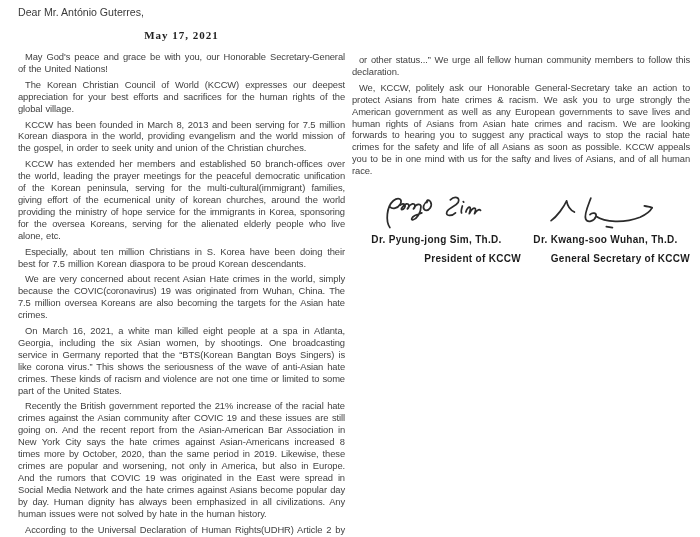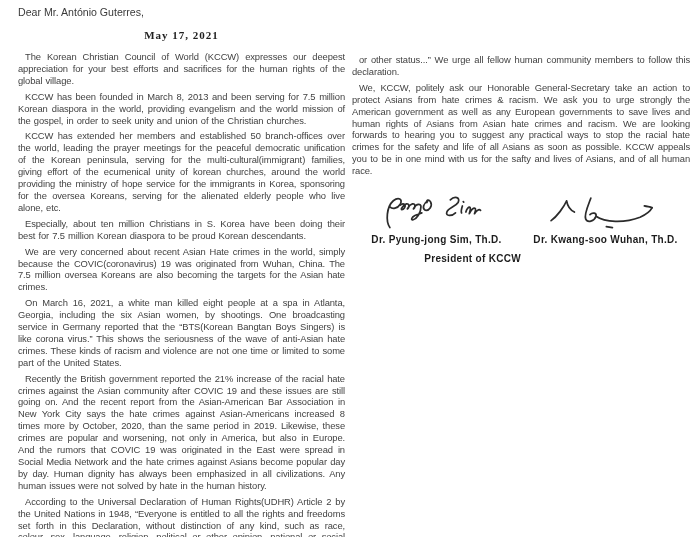--- a/index.html
+++ b/index.html
@@ -75,20 +75,21 @@
   .sig-title { margin-top: 7px; text-align: right; }
 </style>
 </head>
 <body>
 
 <div class="page">
 
   <div class="col-left">
     <p class="salutation">Dear Mr. António Guterres,</p>
     <p class="date">May 17, 2021</p>
+    <p class="para">May God's peace and grace be with you, our Honorable Secretary-General of the United Nations!</p>
     <p class="para">The Korean Christian Council of World (KCCW) expresses our deepest appreciation for your best efforts and sacrifices for the human rights of the global village.</p>
     <p class="para">KCCW has been founded in March 8, 2013 and been serving for 7.5 million Korean diaspora in the world, providing evangelism and the world mission of the gospel, in order to seek unity and union of the Christian churches.</p>
     <p class="para">KCCW has extended her members and established 50 branch-offices over the world, leading the prayer meetings for the peaceful democratic unification of the Korean peninsula, serving for the multi-cultural(immigrant) families, giving effort of the ecumenical unity of korean churches, around the world providing the ministry of hope service for the immigrants in Korea, sponsoring for the oversea Koreans, serving for the alienated elderly people who live alone, etc.</p>
     <p class="para">Especially, about ten million Christians in S. Korea have been doing their best for 7.5 million Korean diaspora to be proud Korean descendants.</p>
     <p class="para">We are very concerned about recent Asian Hate crimes in the world, simply because the COVIC(coronavirus) 19 was originated from Wuhan, China. The 7.5 million oversea Koreans are also becoming the targets for the Asian hate crimes.</p>
     <p class="para">On March 16, 2021, a white man killed eight people at a spa in Atlanta, Georgia, including the six Asian women, by shootings. One broadcasting service in Germany reported that the “BTS(Korean Bangtan Boys Singers) is like corona virus.” This shows the seriousness of the wave of anti-Asian hate crimes. These kinds of racism and violence are not one time or limited to some part of the United States.</p>
     <p class="para">Recently the British government reported the 21% increase of the racial hate crimes against the Asian community after COVIC 19 and these issues are still going on. And the recent report from the Asian-American Bar Association in New York City says the hate crimes against Asian-Americans increased 8 times more by October, 2020, than the same period in 2019. Likewise, these crimes are popular and worsening, not only in America, but also in Europe. And the rumors that COVIC 19 was originated in the East were spread in Social Media Network and the hate crimes against Asians become popular day by day. Human dignity has always been emphasized in all civilizations. Any human issues were not solved by hate in the human history.</p>
     <p class="para">According to the Universal Declaration of Human Rights(UDHR) Article 2 by the United Nations in 1948, “Everyone is entitled to all the rights and freedoms set forth in this Declaration, without distinction of any kind, such as race, colour, sex, language, religion, political or other opinion, national or social origin, property, birth</p>
   </div>
 
@@ -113,18 +114,19 @@
 
       <div class="sig-block">
         <svg class="sig-image" width="135" height="38" viewBox="0 0 150 44" fill="none" stroke="#2b2b2b" stroke-width="2" stroke-linecap="round" stroke-linejoin="round">
           <path d="M30 9 C27 16 19 27 12 32 M30 9 C31 15 35 20 39 22"></path>
           <path d="M58 6 C55 14 50 25 52 30 C54 35 62 33 64 27 C65 23 60 22 57 25"></path>
           <path d="M64 27 C74 34 97 35 115 28 C122 25 127 21 129 17"></path>
           <path d="M120 15 C124 16 127 16 129 17"></path>
           <path d="M76 39 L83 40"></path>
         </svg>
         <div class="sig-name">Dr. Kwang-soo Wuhan, Th.D.</div>
+        <div class="sig-title">General Secretary of KCCW</div>
       </div>
 
     </div>
   </div>
 
 </div>
 
 </body></html>

